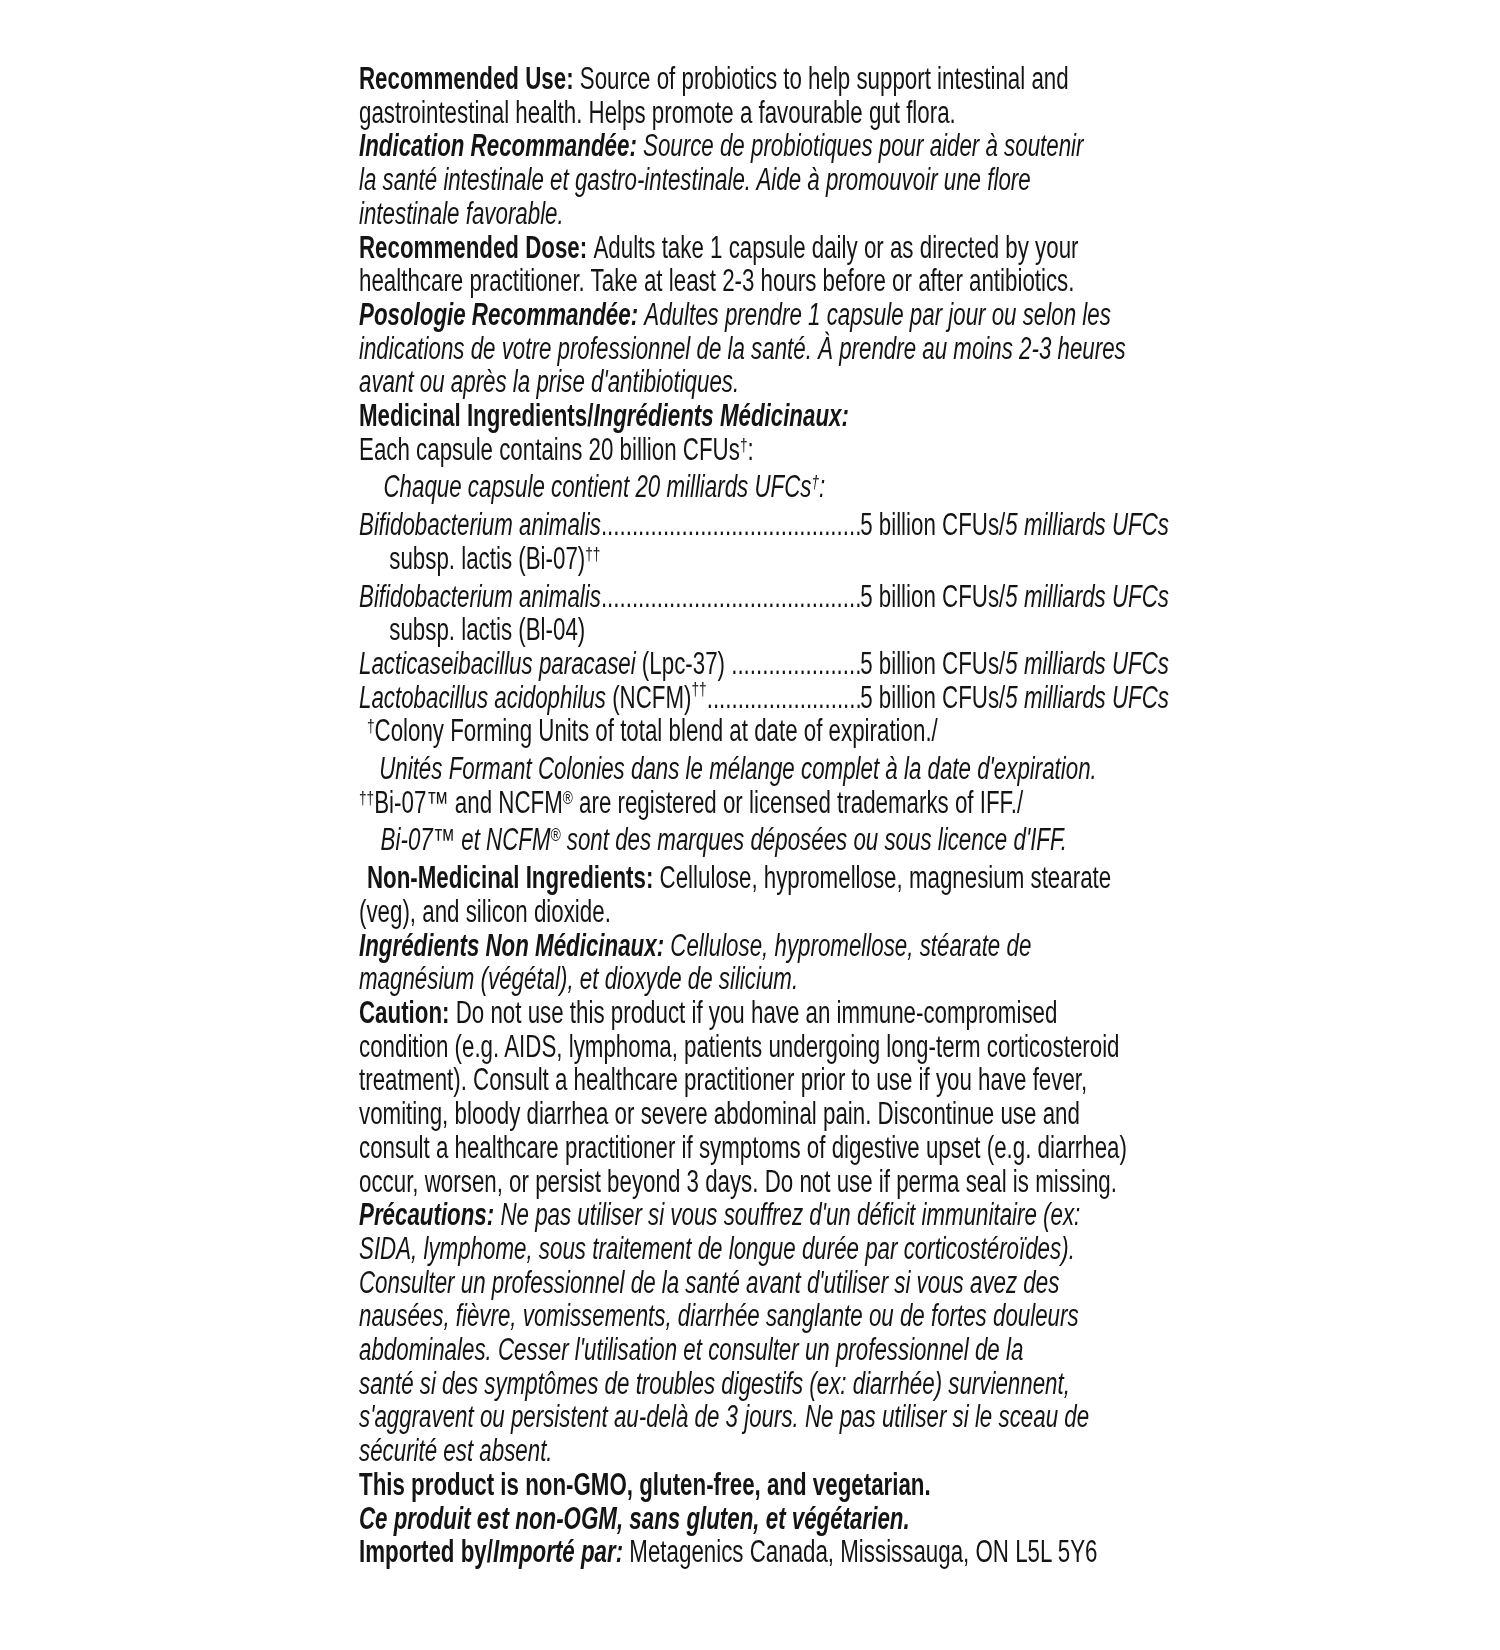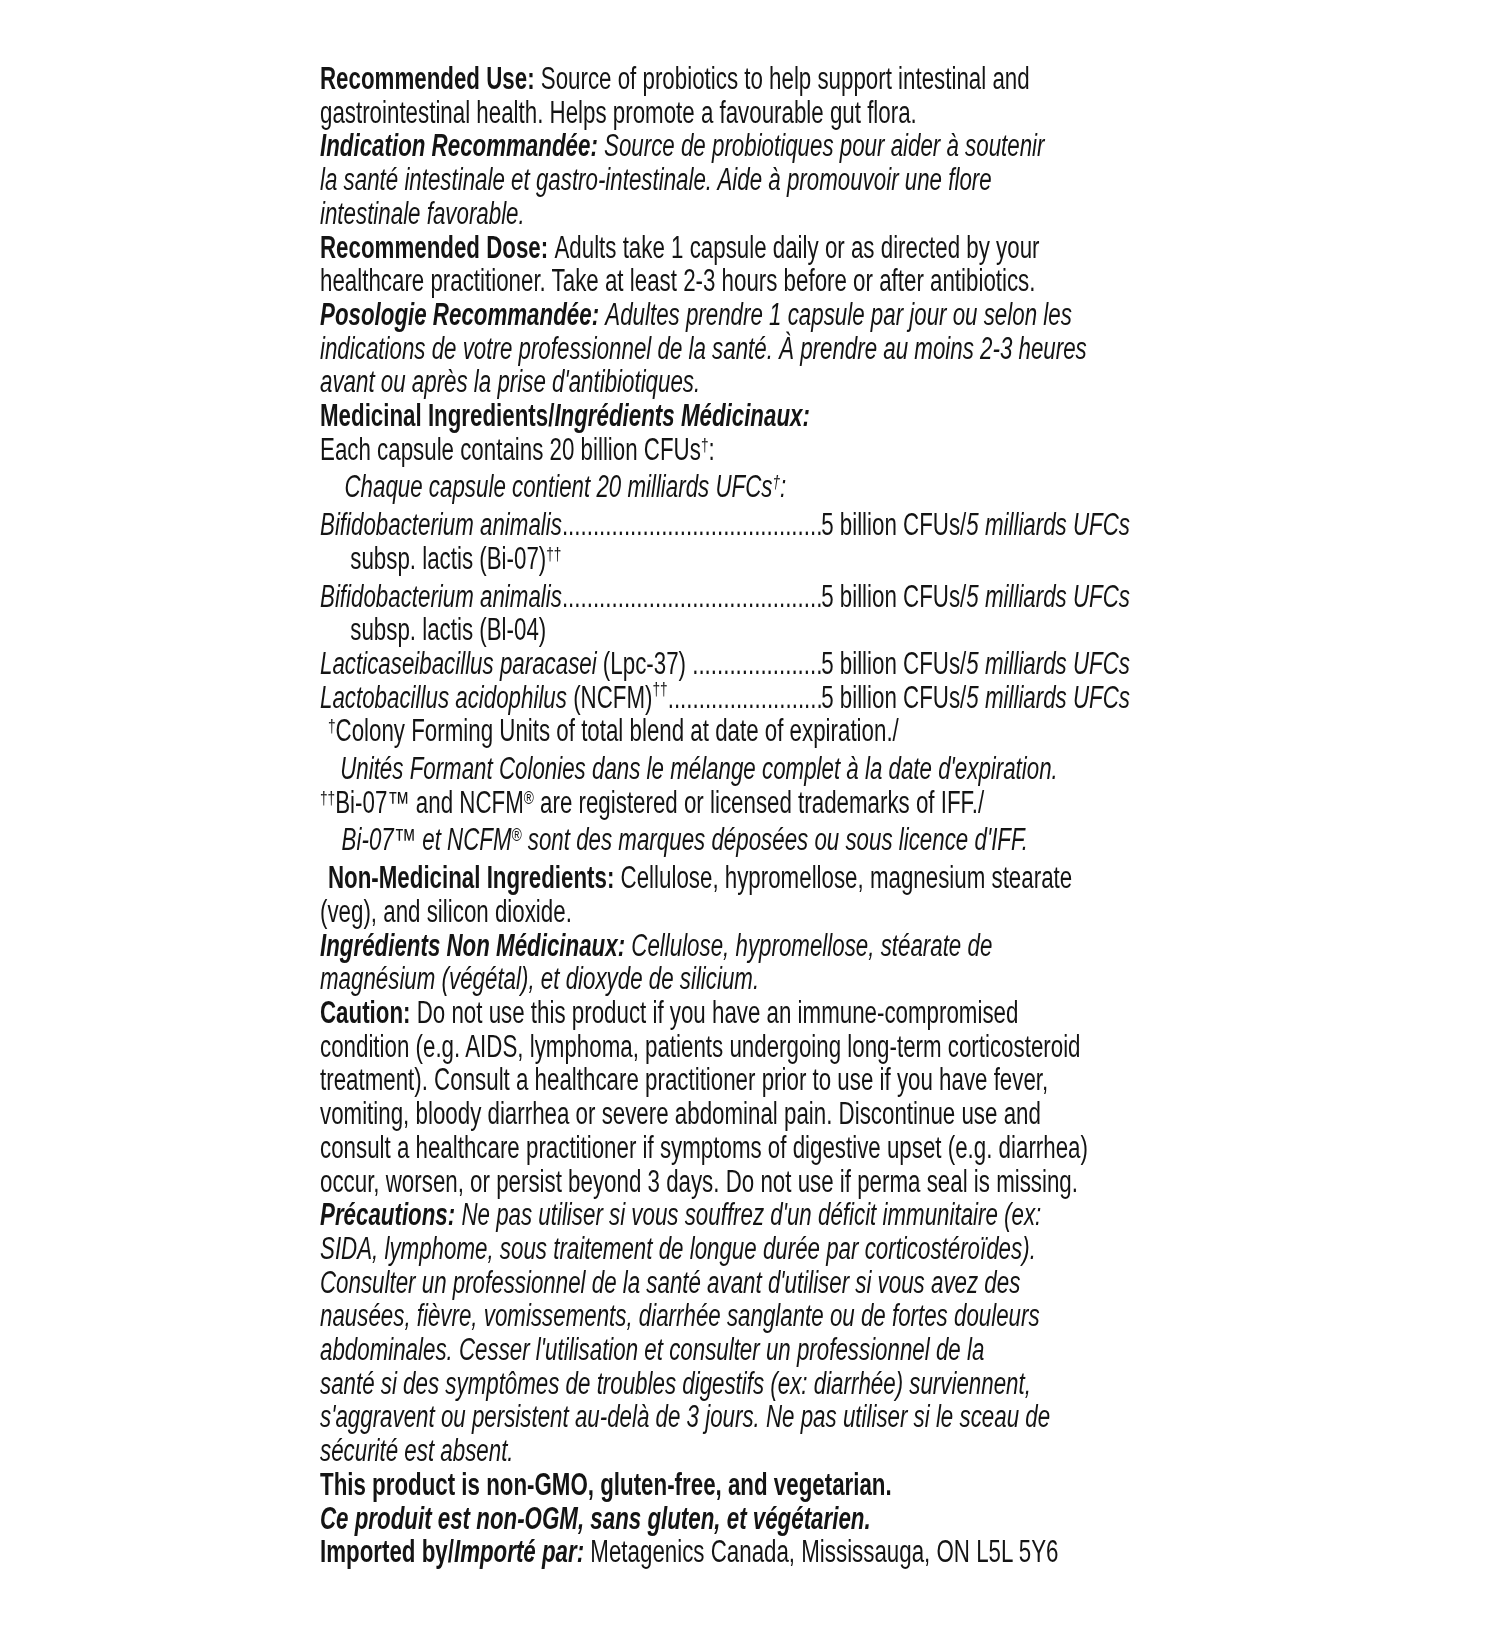--- a/index.html
+++ b/index.html
@@ -3,21 +3,21 @@
 <meta charset="utf-8">
 <style>
   html,body{margin:0;padding:0;}
   body{
     width:1500px;height:1650px;
     background:#ffffff;
     position:relative;
     overflow:hidden;
     font-family:"Liberation Sans","DejaVu Sans",sans-serif;
   }
-  .canvas{position:absolute;inset:0;}
+  .canvas{position:absolute;inset:0;margin-left:39px;}
   .label-text{
     position:absolute;
     left:320px;top:62px;
     width:1125px;
     transform:scaleX(0.72);
     transform-origin:0 0;
     font-size:31px;
     line-height:33.7px;
     color:#141414;
     white-space:pre;

